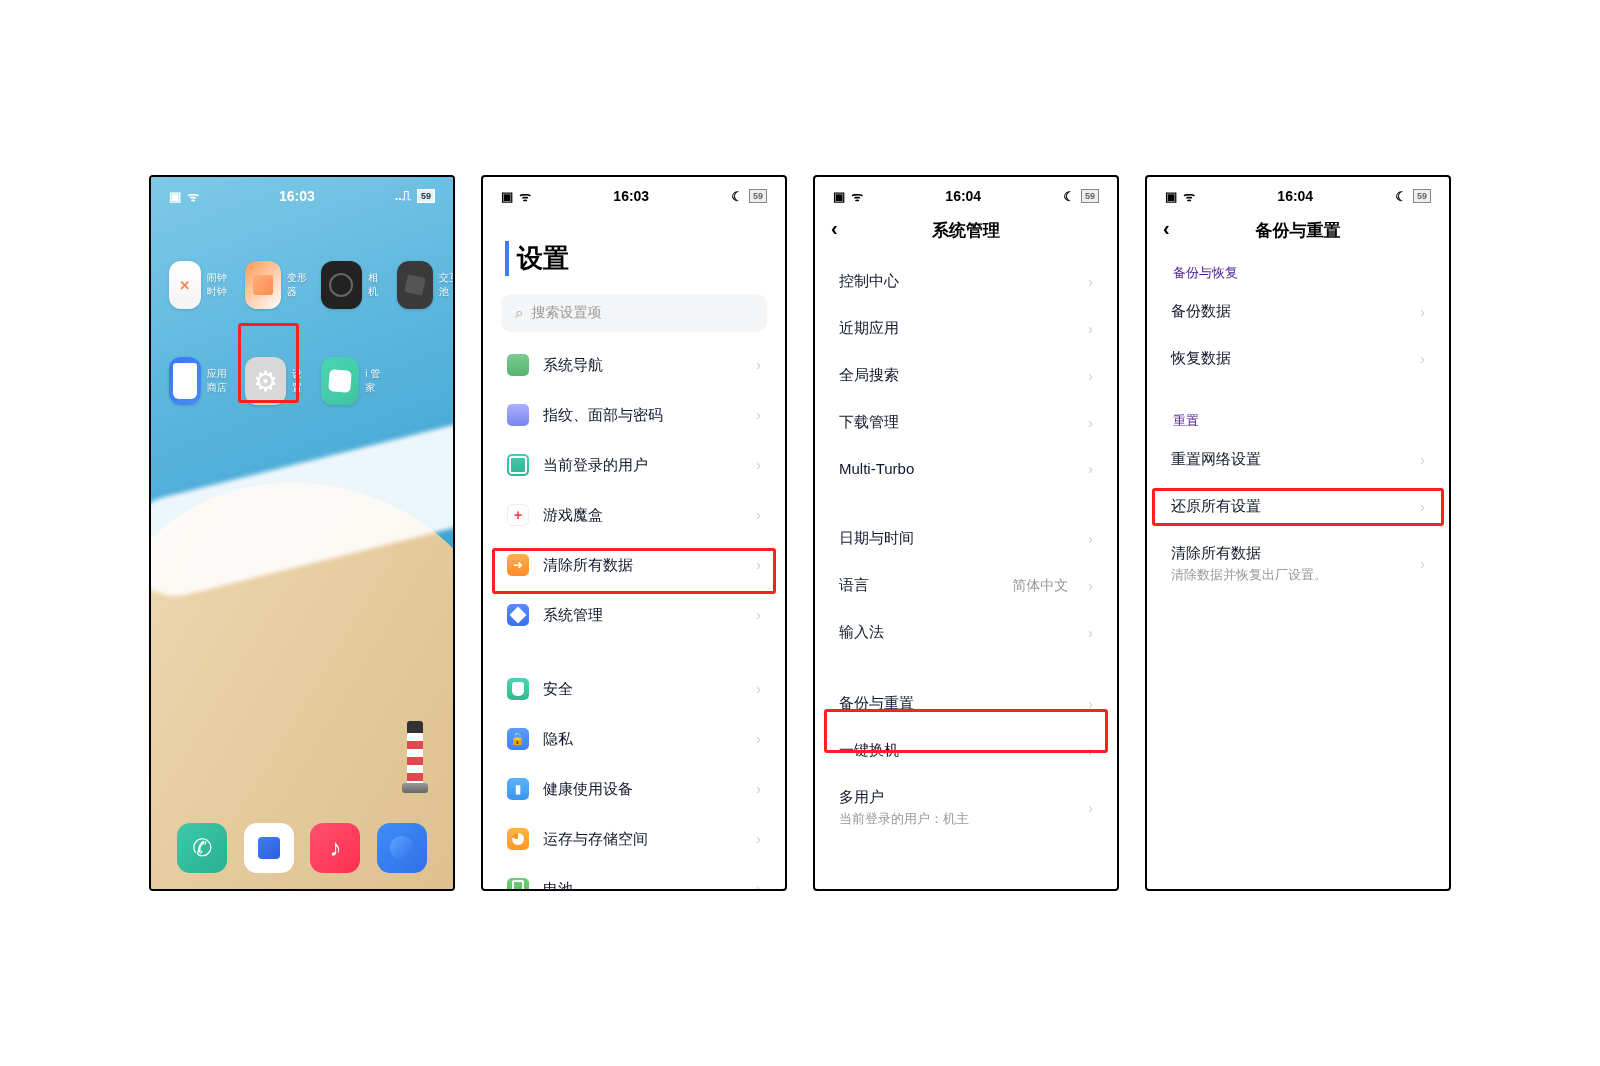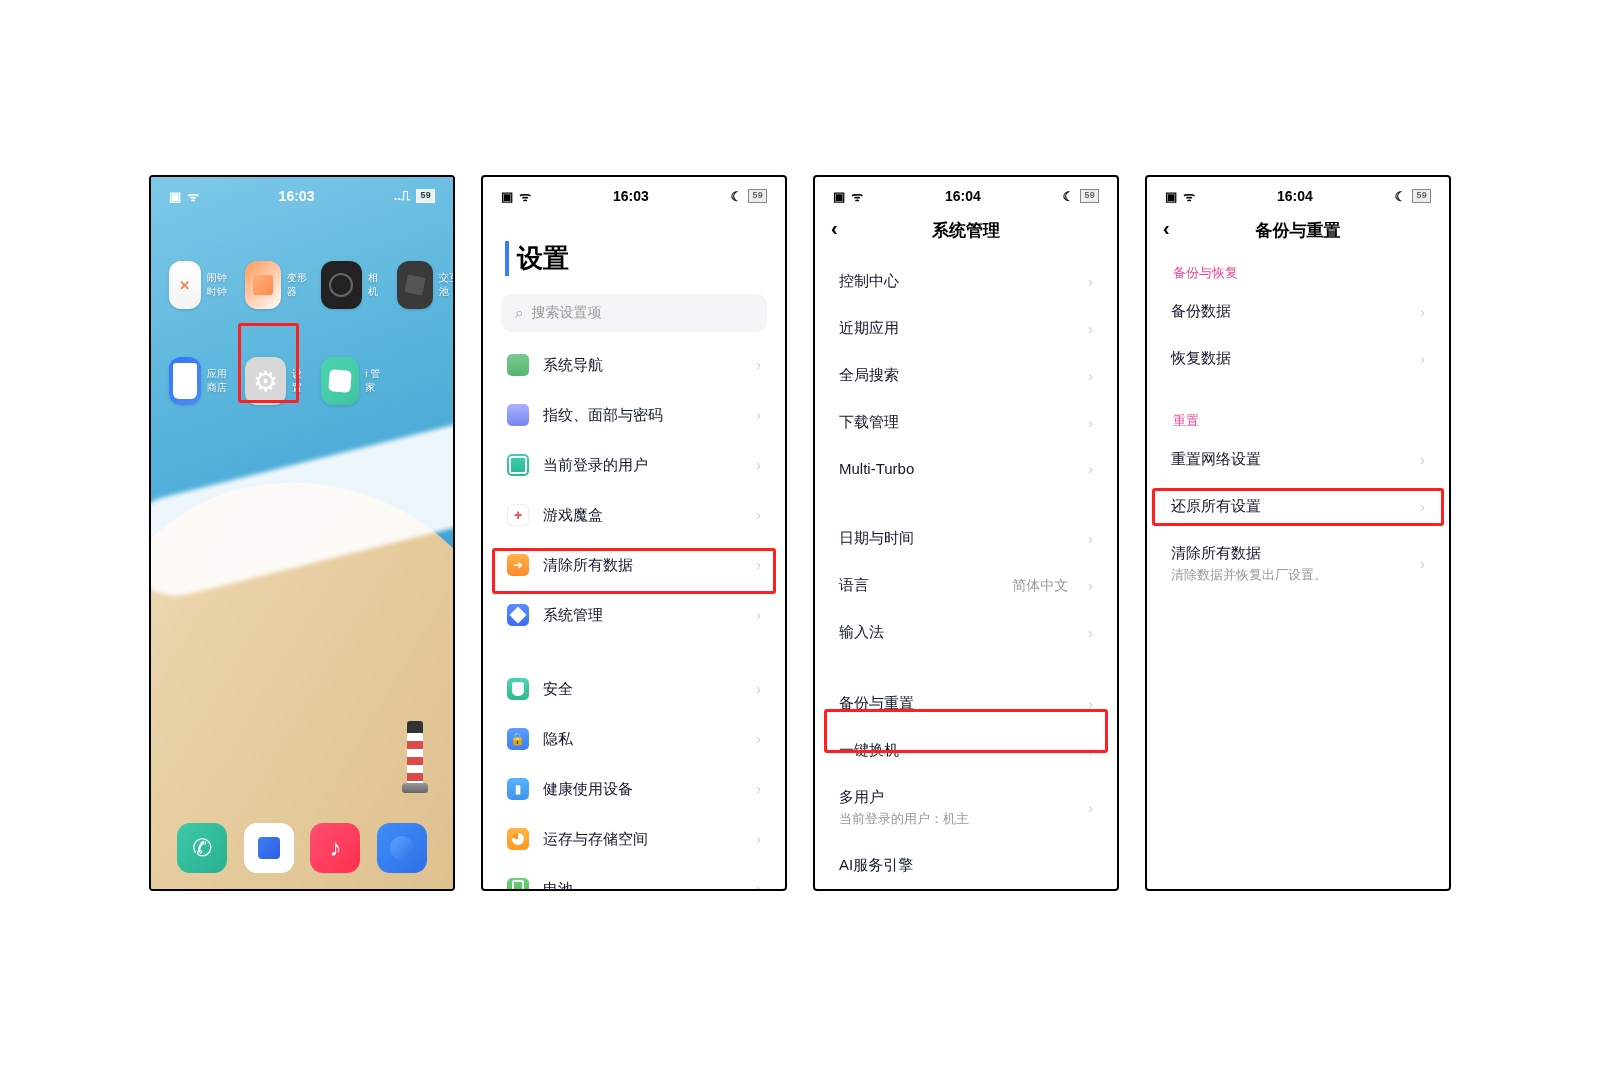--- a/index.html
+++ b/index.html
@@ -92,21 +92,20 @@
   .sb-time { font-size: 14px; font-weight: 600; }
   .batt {
     display: inline-flex; align-items: center;
     border: 1.2px solid #888;
     border-radius: 0;
     padding: 0 3px;
     font-size: 9px;
     height: 14px;
     color: #666;
     background: #eee;
-    font-family: Liberation Mono, monospace;
   }
   .home .batt { border-color: #fff; color: #333; background: #ffffffcc; }
 
   
   .apps {
     position: relative;
     z-index: 3;
     display: grid;
     grid-template-columns: repeat(4, 1fr);
     gap: 12px 12px;
@@ -251,21 +250,21 @@
   .ic-priv::after{content:"🔒";font-size:12px;}
   .ic-health { background: linear-gradient(#5bb3ff,#3d94ee);}
   .ic-health::after{content:"▮";font-size:12px;}
   .ic-storage { background: linear-gradient(#ffb547,#ff9820);}
   .ic-storage::after{content:"";width:12px;height:12px;border-radius:50%;background:conic-gradient(#fff 0 280deg,#ff9820 280deg 360deg);}
   .ic-batt { background: linear-gradient(#6dd178,#46b854);}
   .ic-batt::after{content:"";width:8px;height:14px;border:2px solid #fff;border-radius:2px;}
 
   .section-label {
     font-size: 13px;
-    color: #ec4899;
+    color: #4c1d95;
     padding: 6px 22px 6px;
   }
 
   .hl-row1 { top: 371px; left: 9px; right: 9px; height: 46px; }
   .hl-row2 { top: 532px; left: 9px; right: 9px; height: 44px; }
   .hl-row3 { top: 311px; left: 5px; right: 5px; height: 38px; }
 </style>
 </head>
 <body>
 
@@ -473,23 +472,20 @@
         <div class="row-label">一键换机</div>
         <div class="chev">›</div>
       </div>
       <div class="row row-noicon">
         <div class="row-inner">
           <div class="row-label">多用户</div>
           <div class="row-sub">当前登录的用户：机主</div>
         </div>
         <div class="chev">›</div>
       </div>
-      <div class="row row-noicon">
-        <div class="row-label">AI服务引擎</div>
-      </div>
     </div>
     <div class="highlight hl-row2"></div>
   </div>
 
   <div class="phone">
     <div class="statusbar">
       <div class="sb-left">
           <span>▣</span>
           <span>ᯤ</span>
         </div>

